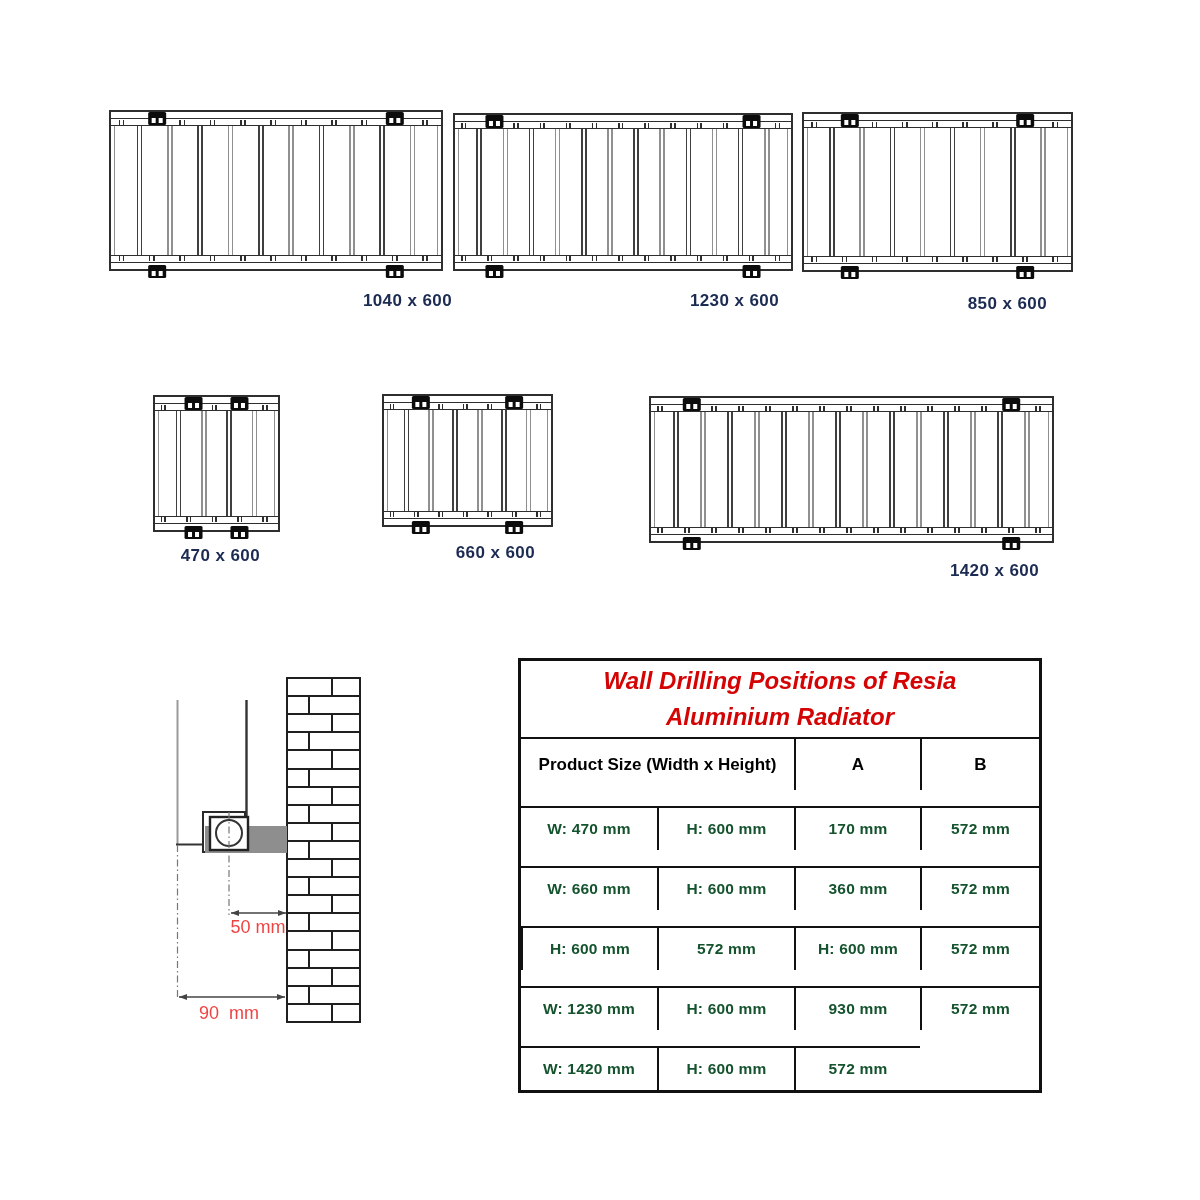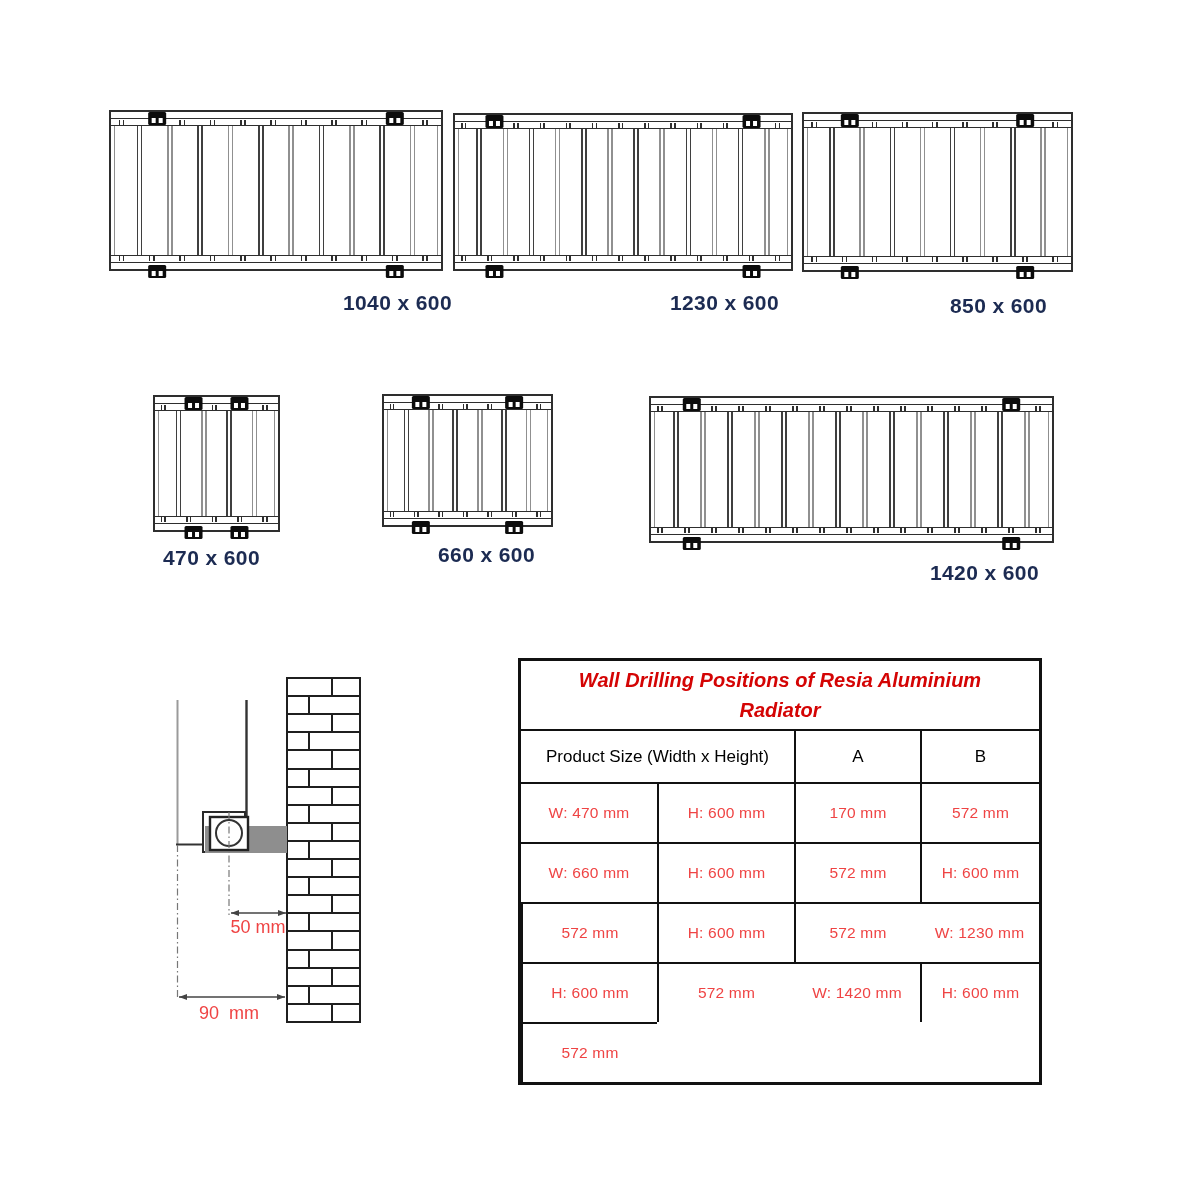--- a/index.html
+++ b/index.html
@@ -1,36 +1,36 @@
 <!DOCTYPE html>
 <html><head>
 <meta charset="utf-8">
 <style>
   html,body{margin:0;padding:0;background:#fff;}
   .page{position:relative;width:1200px;height:1200px;background:#fff;overflow:hidden;
         font-family:"Liberation Sans","DejaVu Sans",sans-serif;}
   .radiator{position:absolute;overflow:visible;}
-  .rad-label{position:absolute;width:220px;text-align:right;font-weight:bold;font-size:21px;
+  .rad-label{position:absolute;width:220px;text-align:right;font-weight:bold;font-size:17px;
              color:#1c2b52;letter-spacing:.4px;white-space:pre;}
   #wall-svg{position:absolute;left:160px;top:660px;overflow:visible;}
   .dim{position:absolute;font-size:18px;color:#ef4444;white-space:pre;}
   .dim-50{left:220px;top:917px;width:76px;text-align:center;}
   .dim-90{left:184px;top:1003px;width:90px;text-align:center;}
   .spec-table{position:absolute;left:518px;top:658px;width:524px;border:3px solid #111;
               box-sizing:border-box;background:#fff;}
   .t-title{min-height:70px;border-bottom:2px solid #111;display:flex;align-items:center;
            justify-content:center;text-align:center;color:#d40404;font-weight:bold;
-           font-style:italic;font-size:20px;line-height:1.5;padding:2px 26px;box-sizing:border-box;}
+           font-style:italic;font-size:24px;line-height:1.5;padding:2px 26px;box-sizing:border-box;}
   .t-grid{display:grid;grid-template-columns:136px 137px 126px 119px;}
   .tcell{display:flex;align-items:center;justify-content:center;border-left:2px solid #111;
-         border-top:2px solid #111;font-weight:normal;box-sizing:border-box;}
+         border-top:2px solid #111;font-weight:bold;box-sizing:border-box;}
   .tcell.c1{border-left:none;}
   .th{height:51px;border-top:none;font-size:17px;color:#000;}
   .th.span2{grid-column:1 / span 2;}
-  .tcell.body{height:60px;font-size:15.5px;color:#ef4444;letter-spacing:.2px;}
+  .tcell.body{height:44px;font-size:15.5px;color:#14532d;letter-spacing:.2px;margin-top:16px;}
 </style>
 </head>
 <body>
 
 <div class="page">
 
   <div id="diagram-layer">
       <svg width="334" height="170" viewBox="0 0 334 170" class="radiator" style="left: 109px; top: 110px;">
         <g stroke="#2e2e2e" shape-rendering="crispEdges">
           <rect x="1" y="1" width="332" height="159" fill="#fff" stroke-width="2"></rect>
@@ -626,27 +626,29 @@
     <div class="t-grid" id="tgrid">
       <div class="tcell th span2 c1">Product Size (Width x Height)</div>
       <div class="tcell th">A</div>
       <div class="tcell th">B</div>
     <div class="tcell body c1">W: 470 mm</div>
         <div class="tcell body c2">H: 600 mm</div>
         <div class="tcell body c3">170 mm</div>
         <div class="tcell body c4">572 mm</div>
         <div class="tcell body c1">W: 660 mm</div>
         <div class="tcell body c2">H: 600 mm</div>
+        <div class="tcell body c3">360 mm</div>
         <div class="tcell body c4">572 mm</div>
         <div class="tcell body c2">H: 600 mm</div>
         <div class="tcell body c4">572 mm</div>
         <div class="tcell body c2">H: 600 mm</div>
         <div class="tcell body c4">572 mm</div>
         <div class="tcell body c1">W: 1230 mm</div>
         <div class="tcell body c2">H: 600 mm</div>
+        <div class="tcell body c3">930 mm</div>
         <div class="tcell body c4">572 mm</div>
         <div class="tcell body c1">W: 1420 mm</div>
         <div class="tcell body c2">H: 600 mm</div>
         <div class="tcell body c4">572 mm</div>
       </div>
   </div>
 
 </div>
 
 </body></html>

